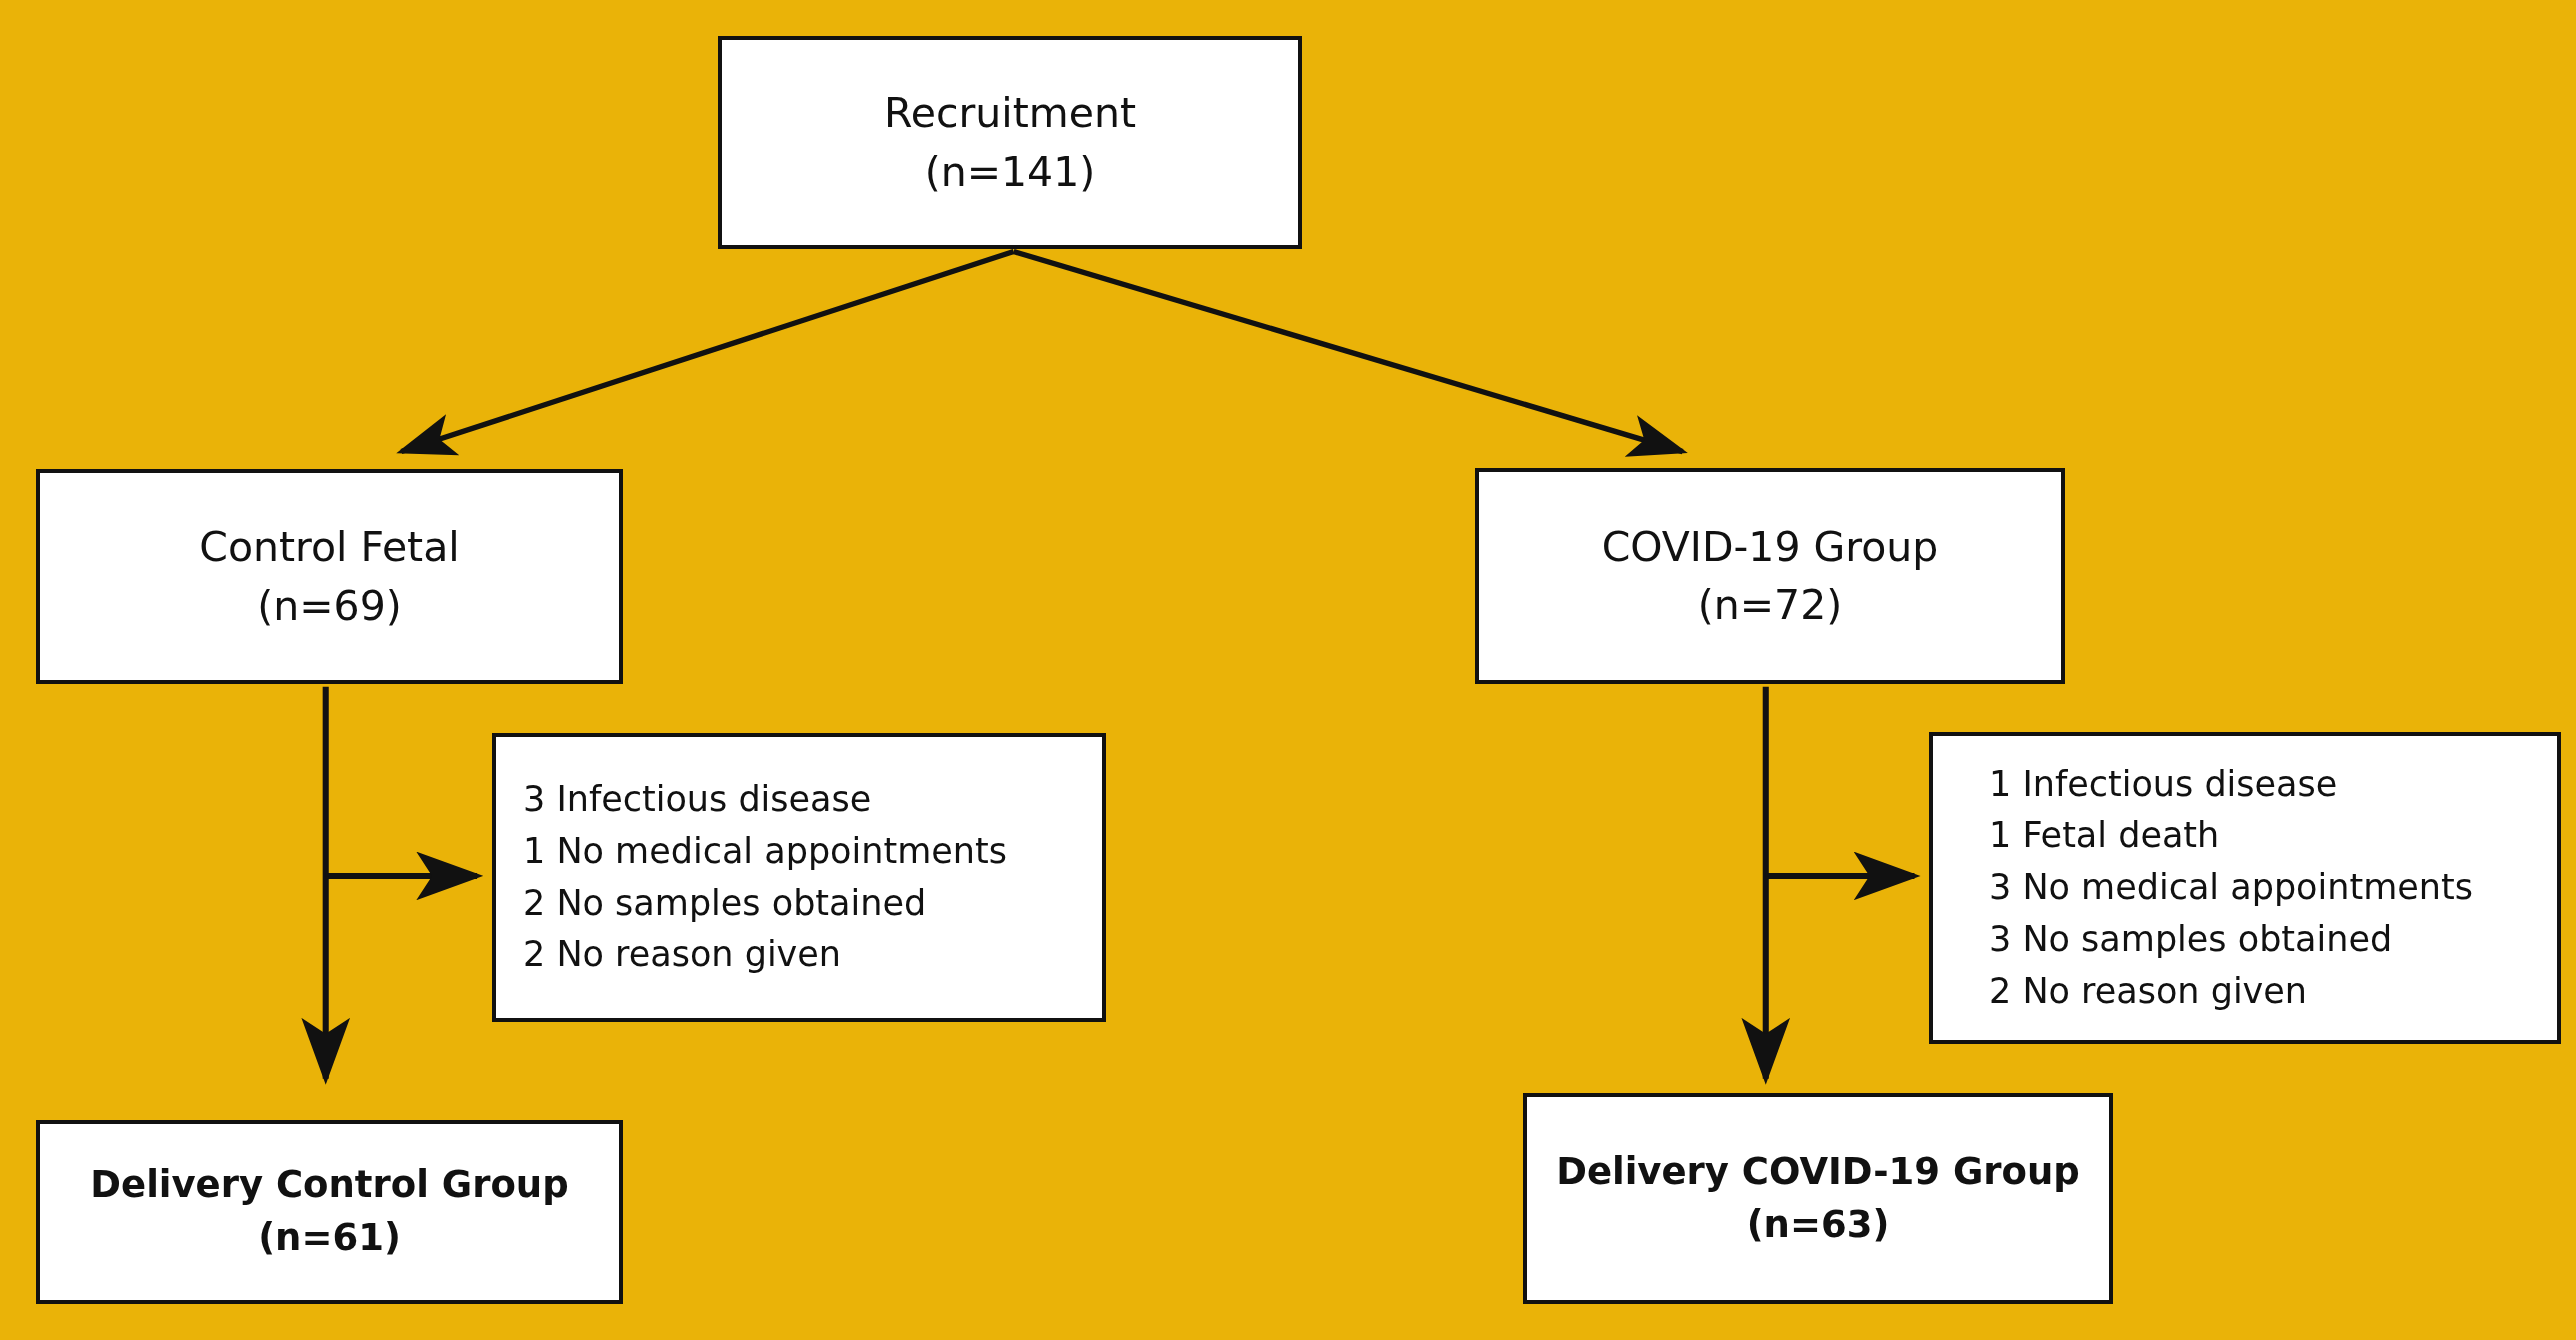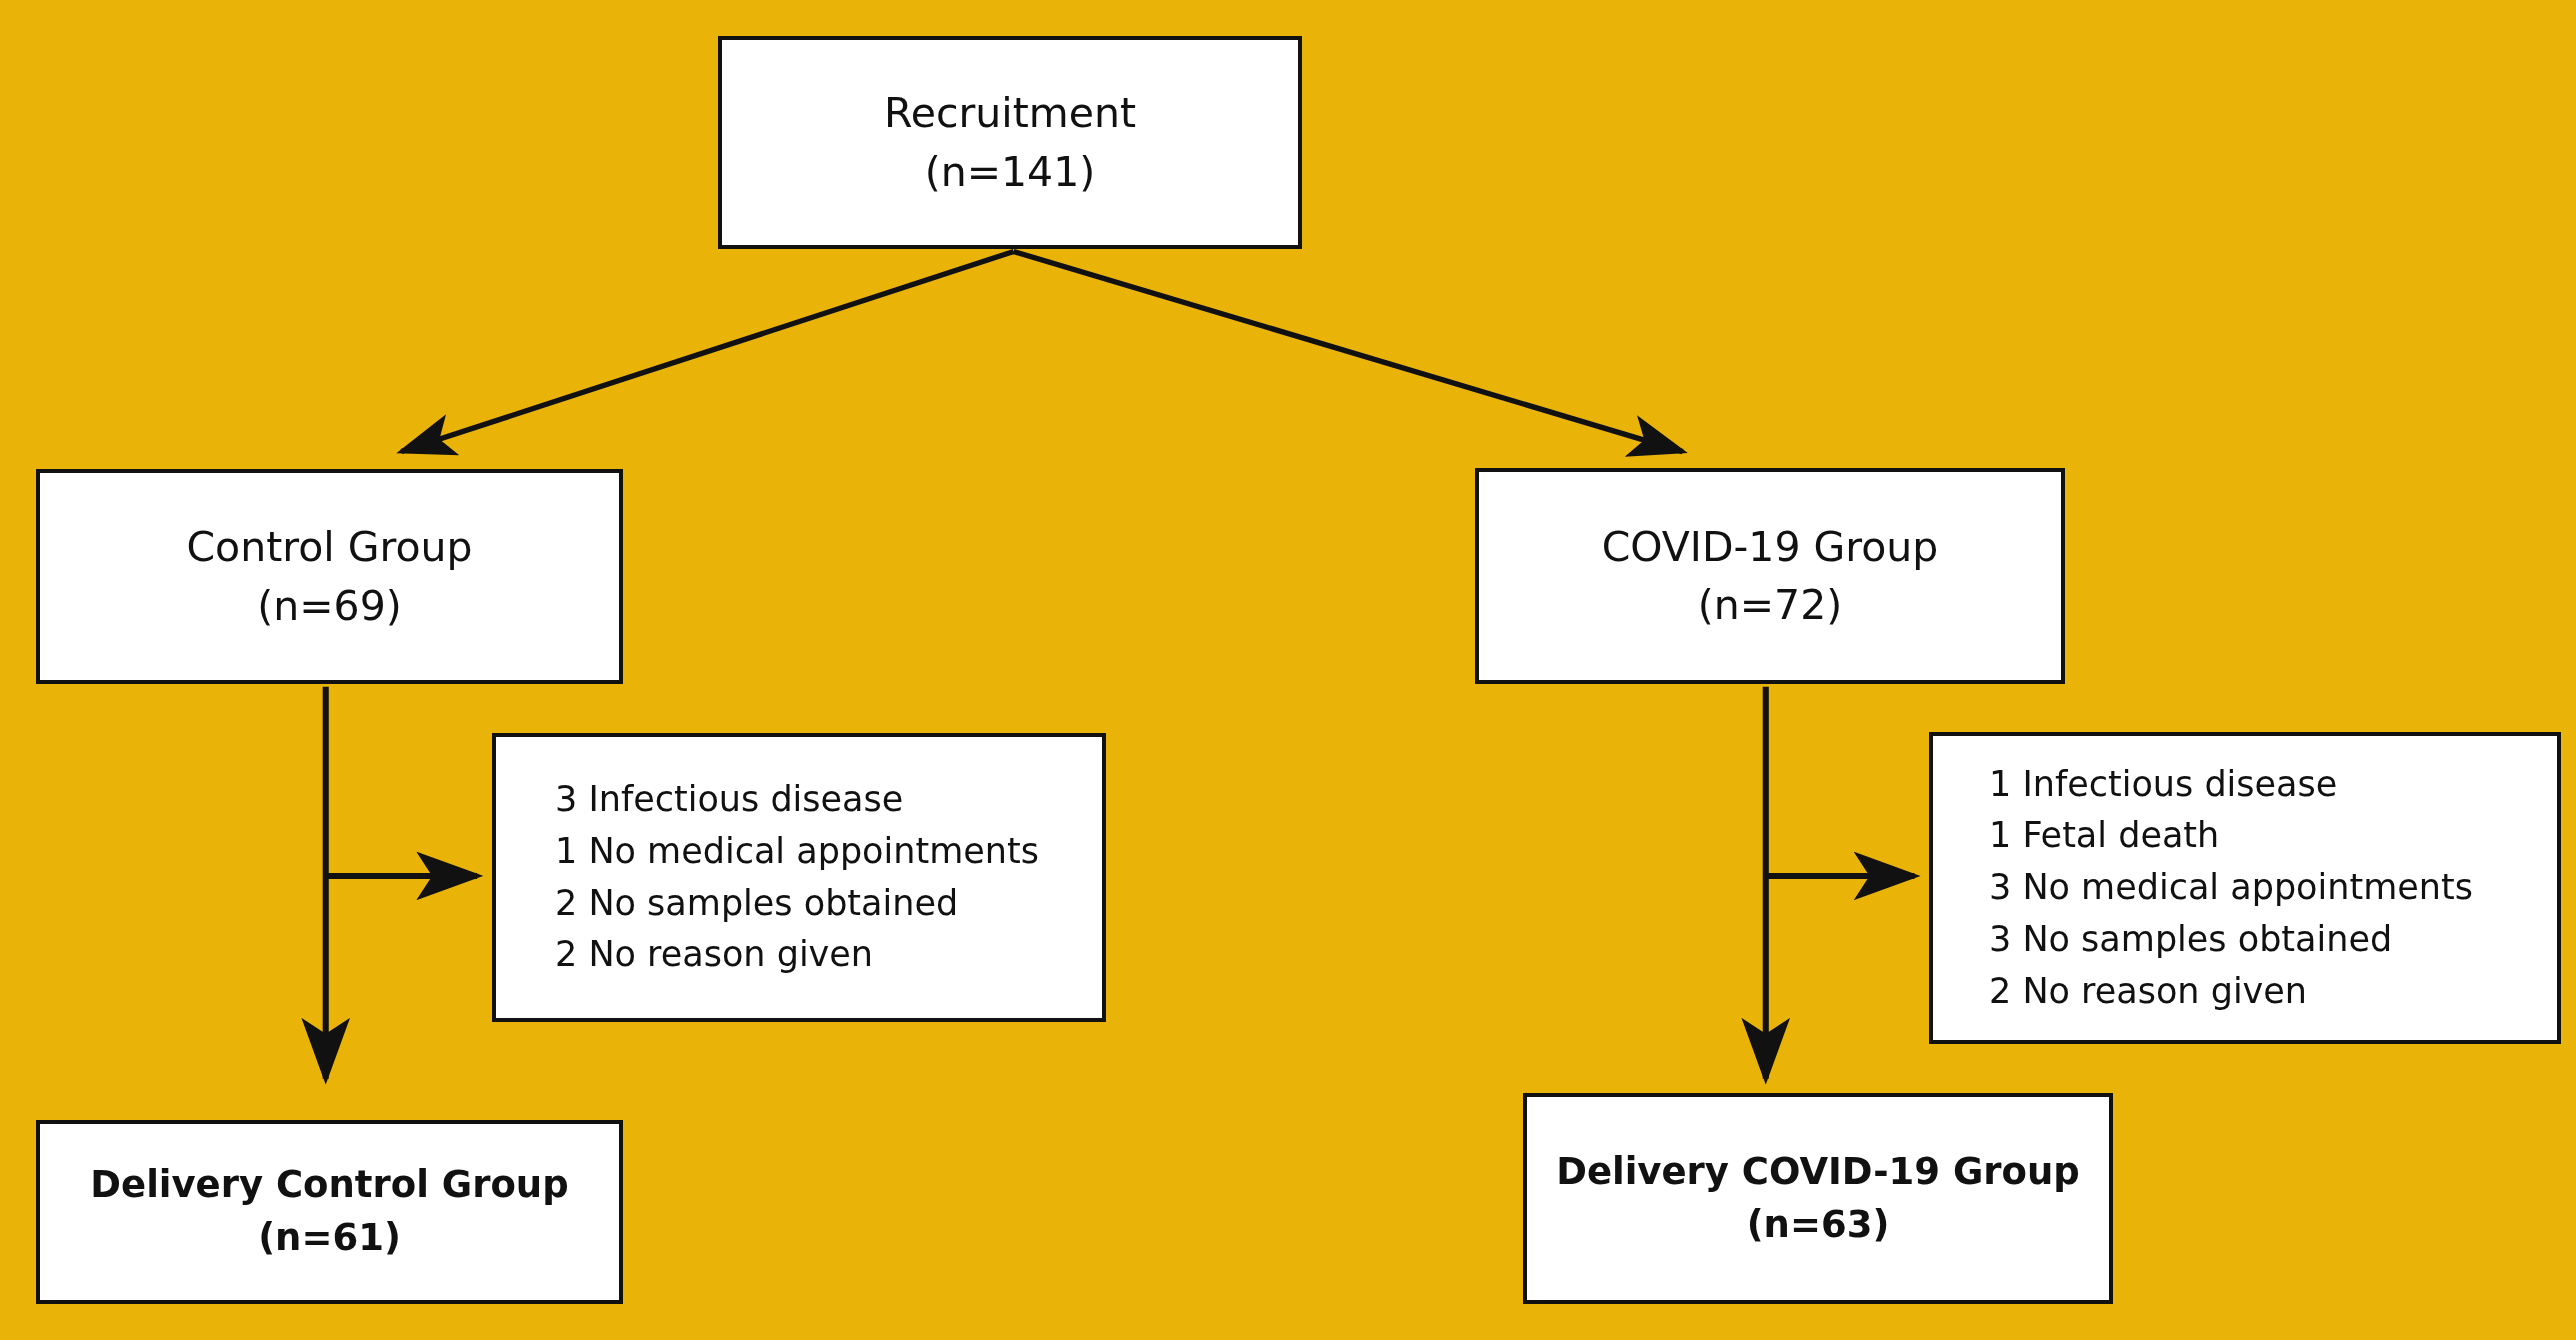--- a/index.html
+++ b/index.html
@@ -64,21 +64,21 @@
     justify-content: center;
     color: #111111;
     font-size: 35px;
   }
   .exclusion-box .reason-row {
     white-space: nowrap;
     line-height: 1.48;
     padding-left: 27px;
   }
   #exclusions-control {
-    left: 492px; top: 733px; width: 614px; height: 289px; padding-left: 32px;
+    left: 492px; top: 733px; width: 614px; height: 289px;
   }
   #exclusions-covid {
     left: 1929px; top: 732px; width: 632px; height: 312px; padding-left: 29px;
   }
   
   #connectors {
     position: absolute;
     left: 0; top: 0;
     width: 2576px; height: 1341px;
     pointer-events: none;
@@ -108,21 +108,21 @@
 
     <line x1="2613" y1="1296" x2="2833" y2="1296" stroke="#111111" stroke-width="9" marker-end="url(#arrowhead)"></line>
   </svg>
 
   <div class="node" id="node-recruitment">
     <span class="line">Recruitment</span>
     <span class="line">(n=141)</span>
   </div>
 
   <div class="node" id="node-control-group">
-    <span class="line">Control Group</span>
+    <span class="line">Control Fetal</span>
     <span class="line">(n=69)</span>
   </div>
 
   <div class="node" id="node-covid-group">
     <span class="line">COVID-19 Group</span>
     <span class="line">(n=72)</span>
   </div>
 
   <div class="exclusion-box" id="exclusions-control">
     <div class="reason-row">3 Infectious disease</div>

